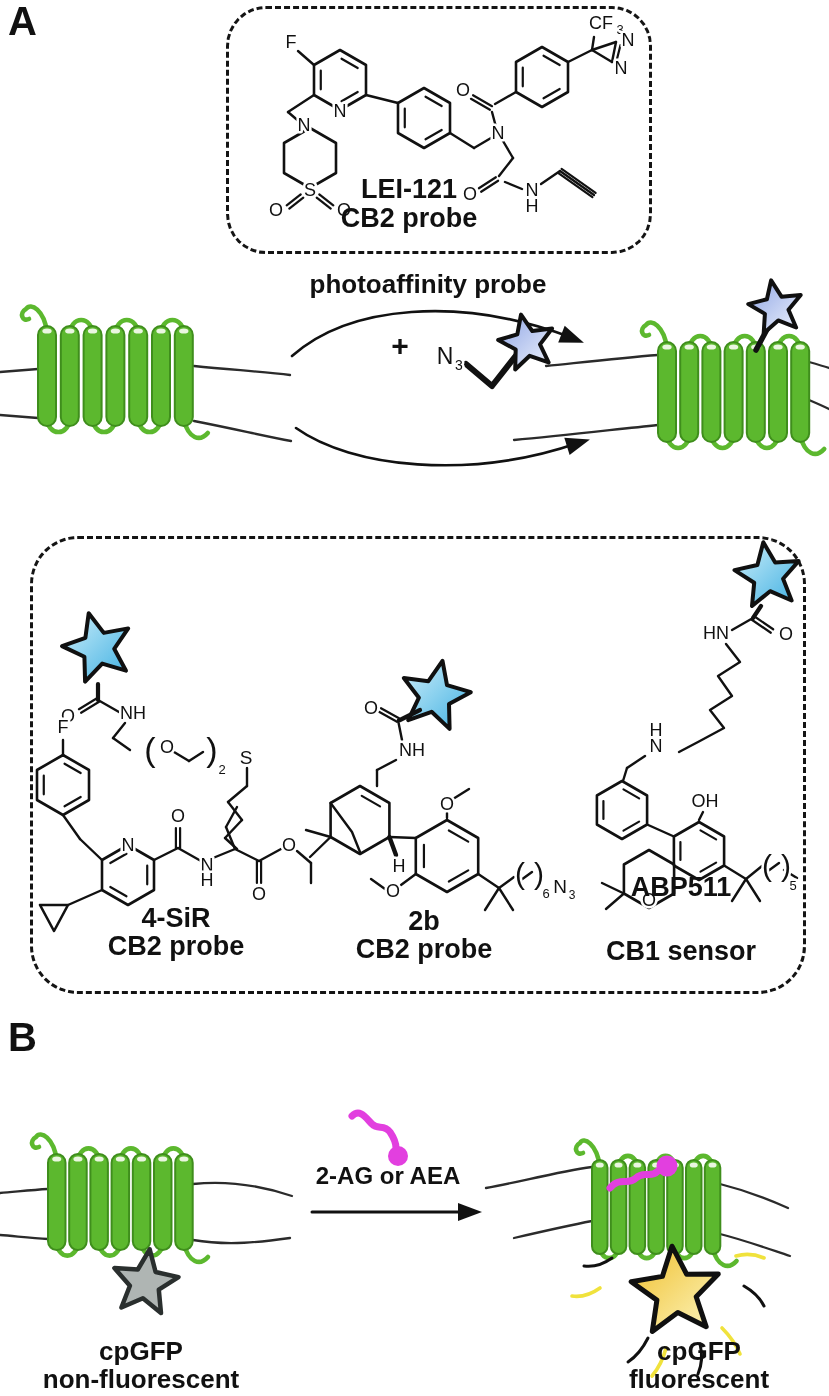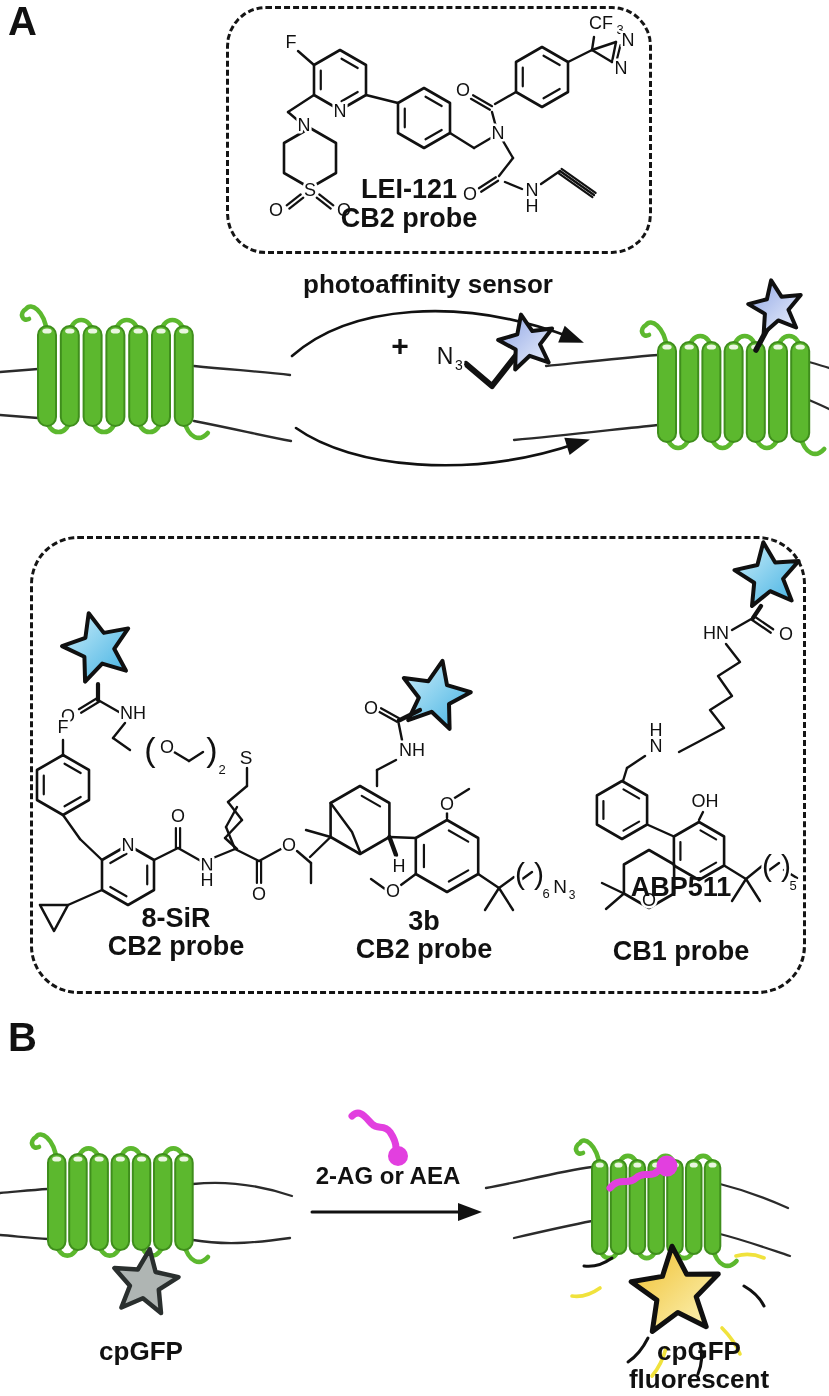--- a/index.html
+++ b/index.html
@@ -382,29 +382,30 @@
         <path d="M736,1256 Q 750,1252 764,1258" fill="none" stroke="#F0E23C" stroke-width="3.6" stroke-linecap="round" stroke-linejoin="round"></path>
         <path d="M666,1348 Q 662,1364 652,1376" fill="none" stroke="#F0E23C" stroke-width="3.6" stroke-linecap="round" stroke-linejoin="round"></path>
         <path d="M722,1328 Q 734,1340 740,1354" fill="none" stroke="#F0E23C" stroke-width="3.6" stroke-linecap="round" stroke-linejoin="round"></path>
         <polygon points="672.0,1246.2 686.7,1274.3 718.3,1274.0 696.2,1296.7 706.2,1326.7 677.8,1312.6 652.3,1331.4 656.9,1300.1 631.2,1281.7 662.4,1276.4" fill="url(#gYellow)" stroke="#101010" stroke-width="5" stroke-linejoin="round"></polygon>
       </g>
     </svg>
 
   <div class="lbl panel" style="left:8px;top:0px">A</div>
   <div class="lbl big ctr" style="left:409px;top:175px">LEI-121</div>
   <div class="lbl big ctr" style="left:409px;top:204px">CB2 probe</div>
-  <div class="lbl proc ctr" style="left:428px;top:271px">photoaffinity sensor</div>
-
-  <div class="lbl big ctr" style="left:176px;top:904px">8-SiR</div>
+  <div class="lbl proc ctr" style="left:428px;top:271px">photoaffinity probe</div>
+
+  <div class="lbl big ctr" style="left:176px;top:904px">4-SiR</div>
   <div class="lbl big ctr" style="left:176px;top:932px">CB2 probe</div>
-  <div class="lbl big ctr" style="left:424px;top:907px">3b</div>
+  <div class="lbl big ctr" style="left:424px;top:907px">2b</div>
   <div class="lbl big ctr" style="left:424px;top:935px">CB2 probe</div>
   <div class="lbl big ctr" style="left:681px;top:873px">ABP511</div>
-  <div class="lbl big ctr" style="left:681px;top:937px">CB1 probe</div>
+  <div class="lbl big ctr" style="left:681px;top:937px">CB1 sensor</div>
 
   <div class="lbl panel" style="left:8px;top:1016px">B</div>
   <div class="lbl reg ctr" style="left:388px;top:1163px">2-AG or AEA</div>
 
   <div class="lbl proc ctr" style="left:141px;top:1338px">cpGFP</div>
+  <div class="lbl proc ctr" style="left:141px;top:1366px">non-fluorescent</div>
   <div class="lbl proc ctr" style="left:699px;top:1338px">cpGFP</div>
   <div class="lbl proc ctr" style="left:699px;top:1366px">fluorescent</div>
 
 </div>
 
 </body></html>

